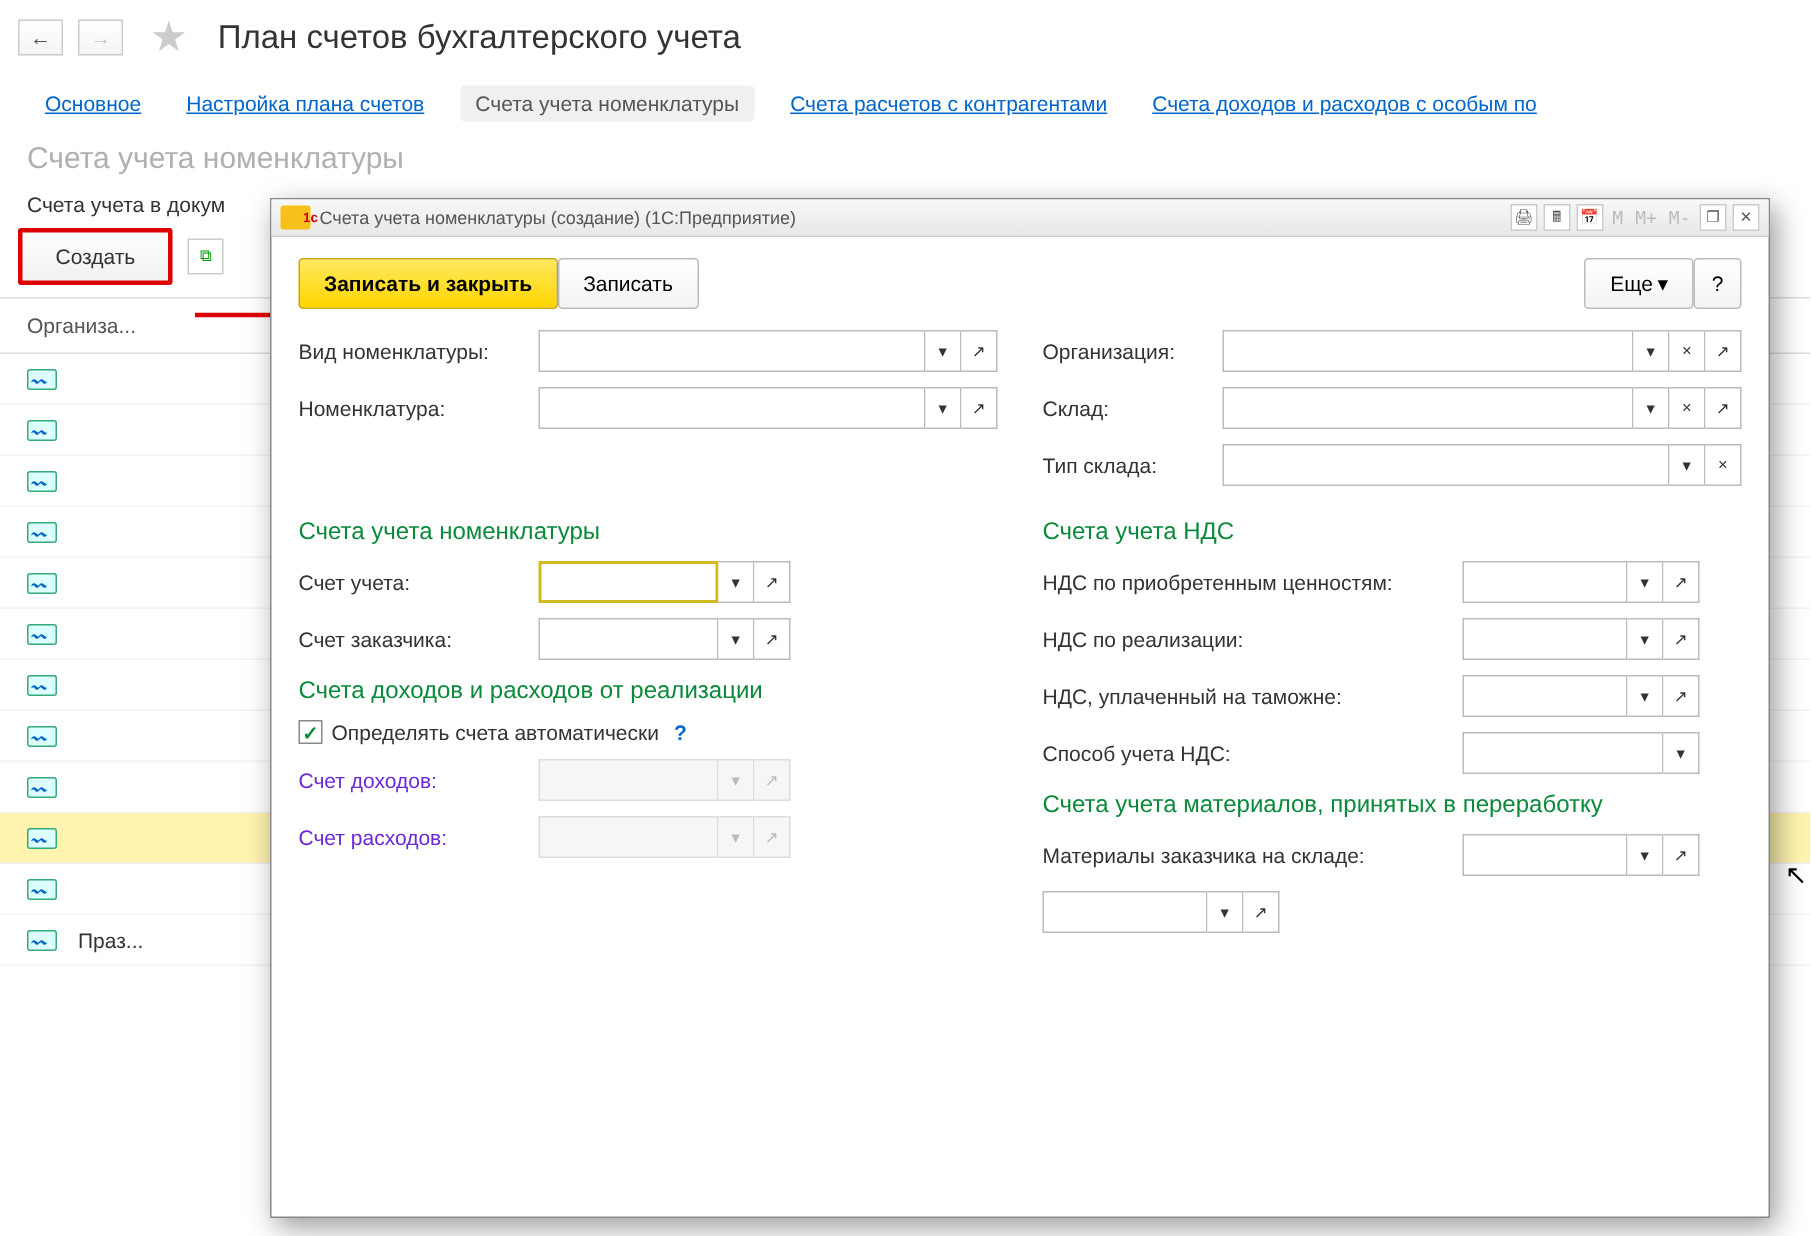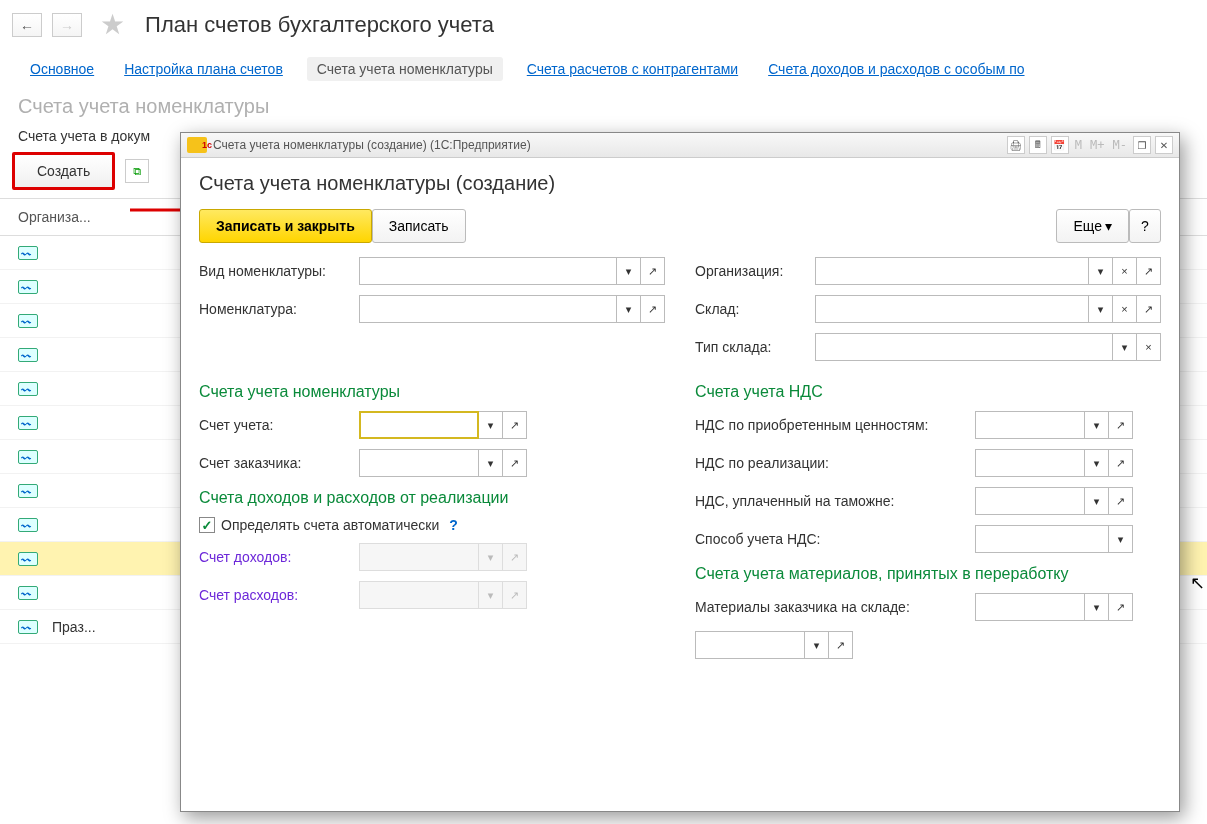--- a/index.html
+++ b/index.html
@@ -150,21 +150,20 @@
       <div class="dlg-ti">📅</div>
       <span class="dlg-mem">M</span>
       <span class="dlg-mem">M+</span>
       <span class="dlg-mem">M-</span>
       <div class="dlg-ti">❐</div>
       <div class="dlg-ti">✕</div>
     </div>
   </div>
 
   <div class="dlg-body">
-    <div class="dlg-heading">Счета учета номенклатуры (создание)</div>
 
     <div class="dlg-toolbar">
       <button class="btn-yellow">Записать и закрыть</button>
       <button class="btn-plain">Записать</button>
       <button class="btn-plain btn-more">
           <span>Еще</span>
           <span>▾</span>
         </button>
       <button class="btn-plain btn-help">?</button>
     </div>

